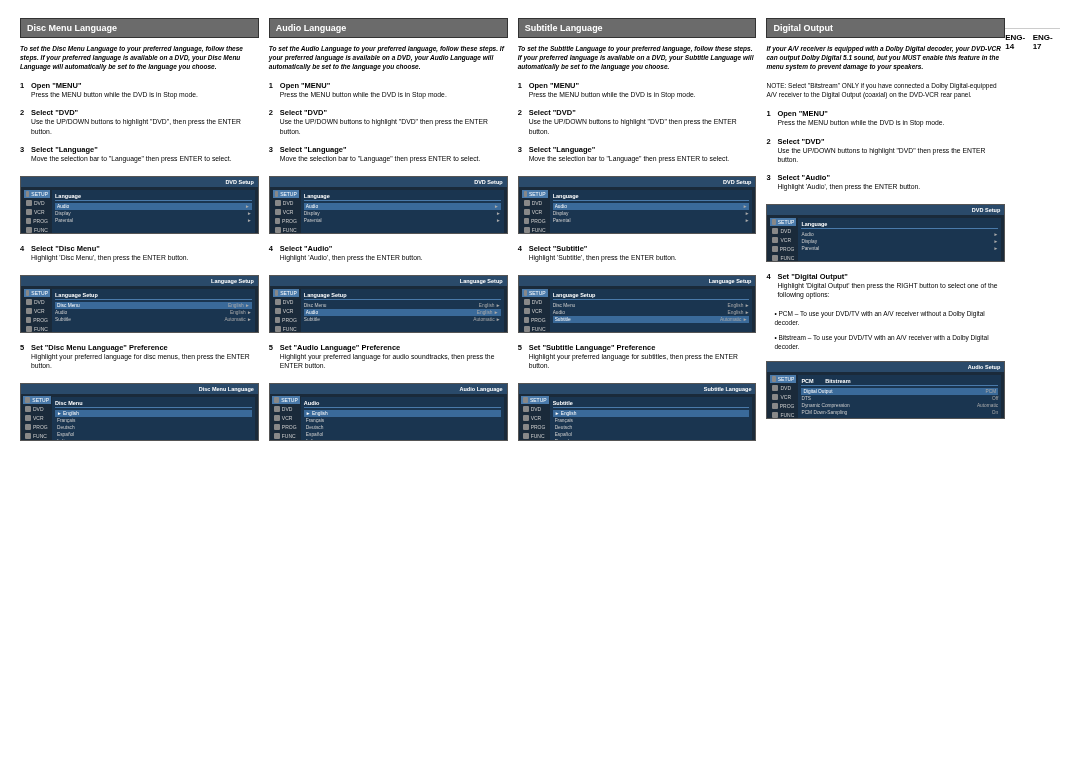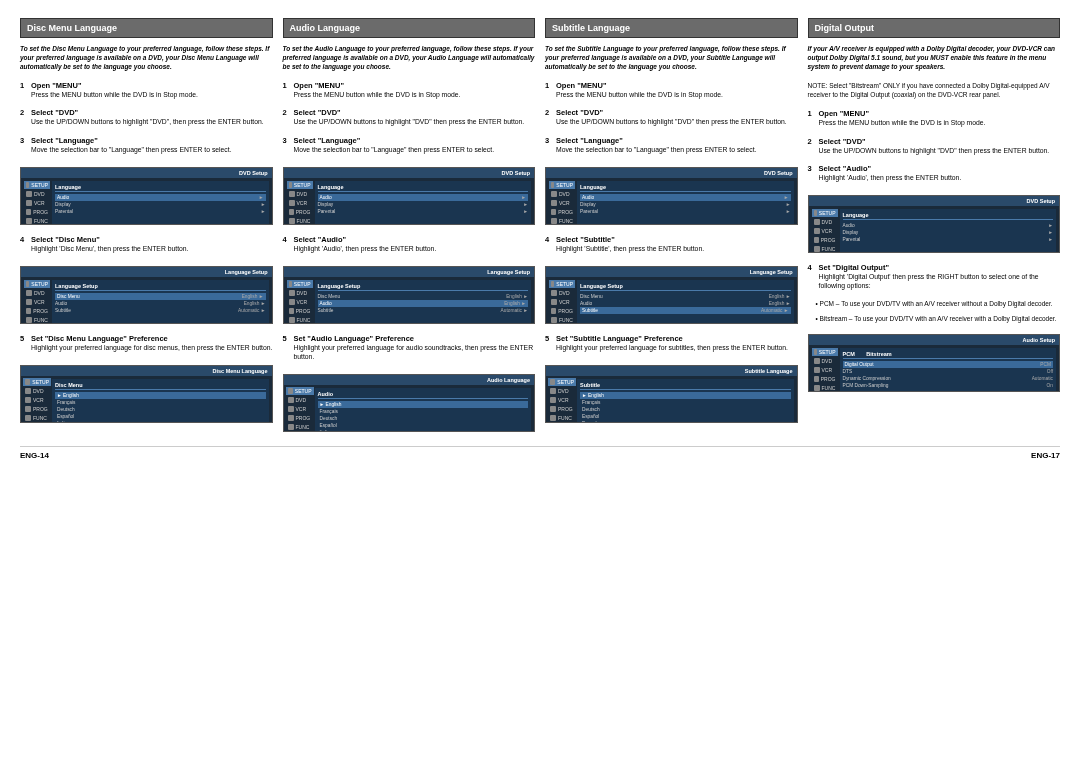--- a/index.html
+++ b/index.html
@@ -8,21 +8,20 @@
       font-family: Arial, Helvetica, sans-serif;
       font-size: 7.5px;
       color: #000;
       width: 1080px;
       min-height: 763px;
       padding: 18px 20px 10px 20px;
     }
 
     .page-layout {
       display: flex;
-      flex-direction: column;
       width: 100%;
     }
 
     .columns {
       display: flex;
       flex-direction: row;
       gap: 10px;
       width: 100%;
     }
 
@@ -252,21 +251,21 @@
       height: 58px;
       margin: 4px 0;
       overflow: hidden;
       display: flex;
       flex-direction: column;
     }
 
     .footer-row {
       display: flex;
       justify-content: space-between;
-      align-items: flex-end;
+      align-items: flex-start;
       margin-top: 10px;
       padding: 4px 0;
       border-top: 1px solid #ccc;
     }
 
     .page-num {
       font-size: 8px;
       font-weight: bold;
     }
 

